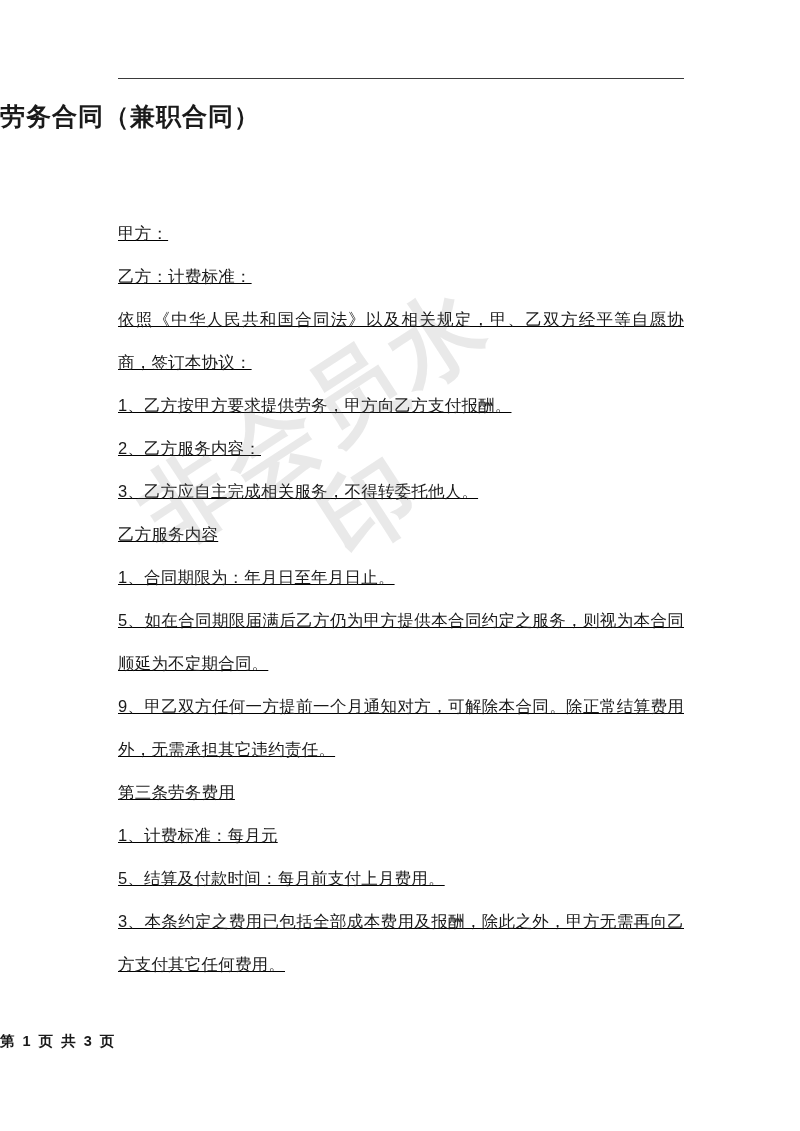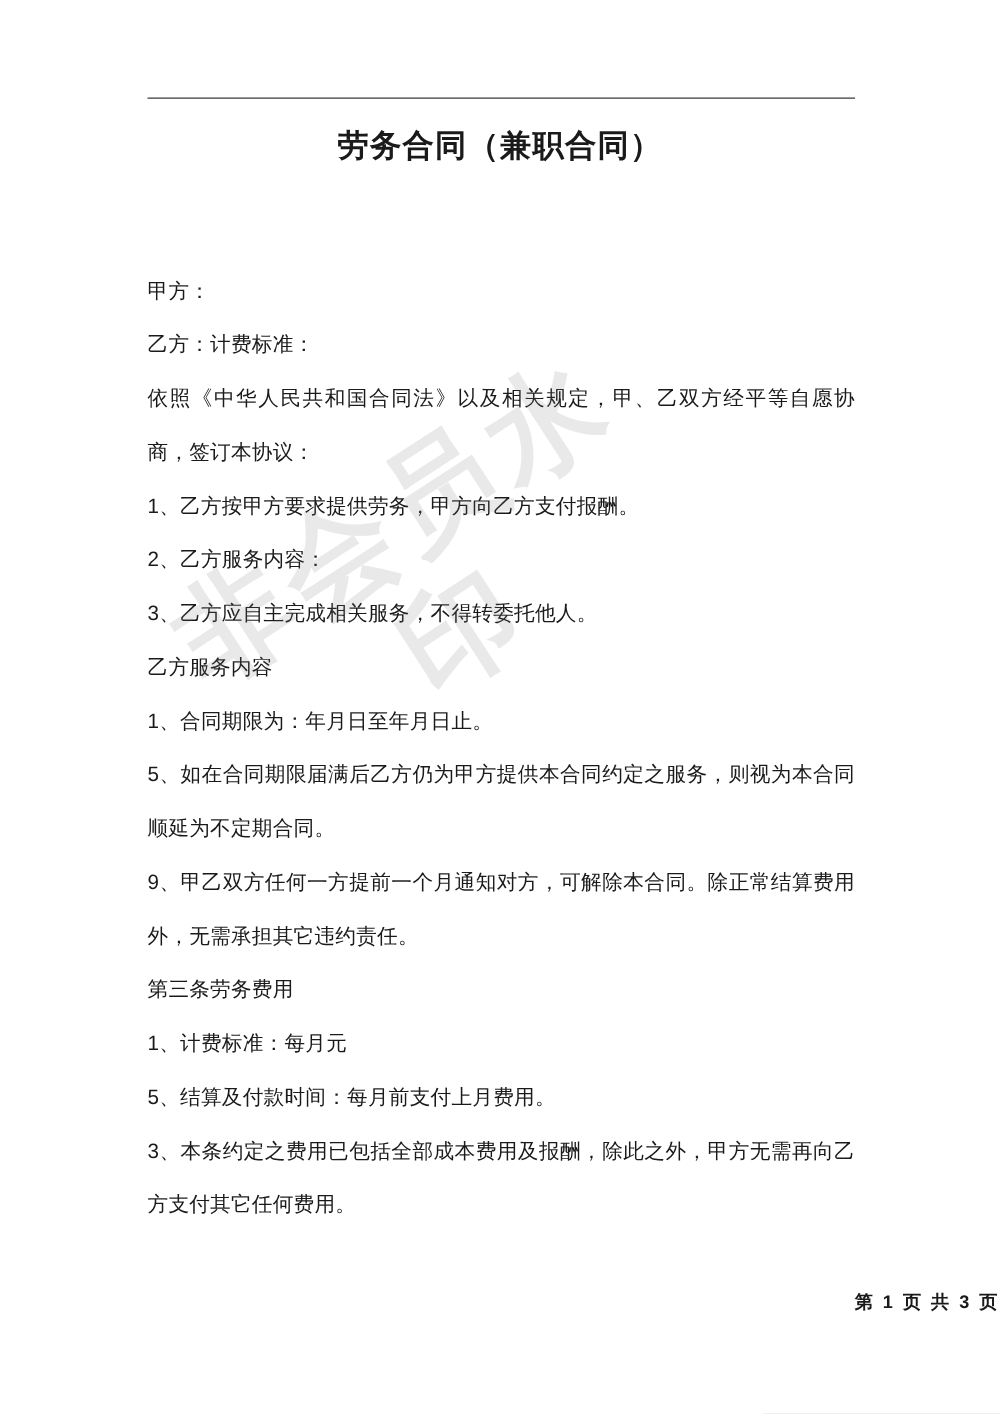--- a/index.html
+++ b/index.html
@@ -30,31 +30,32 @@
     top: 78px;
     width: 566px;
     height: 0;
     border-top: 1px solid #3a3a3a;
   }
   .doc-title {
     position: absolute;
     left: 0;
     top: 100px;
     width: 800px;
-    text-align: center;
+    text-align: left;
     font-size: 25px;
     font-weight: bold;
     letter-spacing: 1px;
     color: #1a1a1a;
   }
   .body-block {
     position: absolute;
     left: 118px;
     top: 212px;
     width: 566px;
+    text-decoration: underline;
   }
   .para {
     font-size: 16.5px;
     color: #1a1a1a;
     line-height: 43px;
     margin: 0;
     text-align: justify;
     letter-spacing: 0.2px;
   }
   .watermark {
@@ -71,21 +72,21 @@
     letter-spacing: 6px;
     line-height: 104px;
     text-align: center;
     user-select: none;
   }
   .footer {
     position: absolute;
     left: 0;
     top: 1032px;
     width: 800px;
-    text-align: right;
+    text-align: left;
     font-size: 14.5px;
     font-weight: bold;
     color: #1a1a1a;
     letter-spacing: 2px;
   }
 </style>
 </head>
 <body>
 
 <div class="page">

